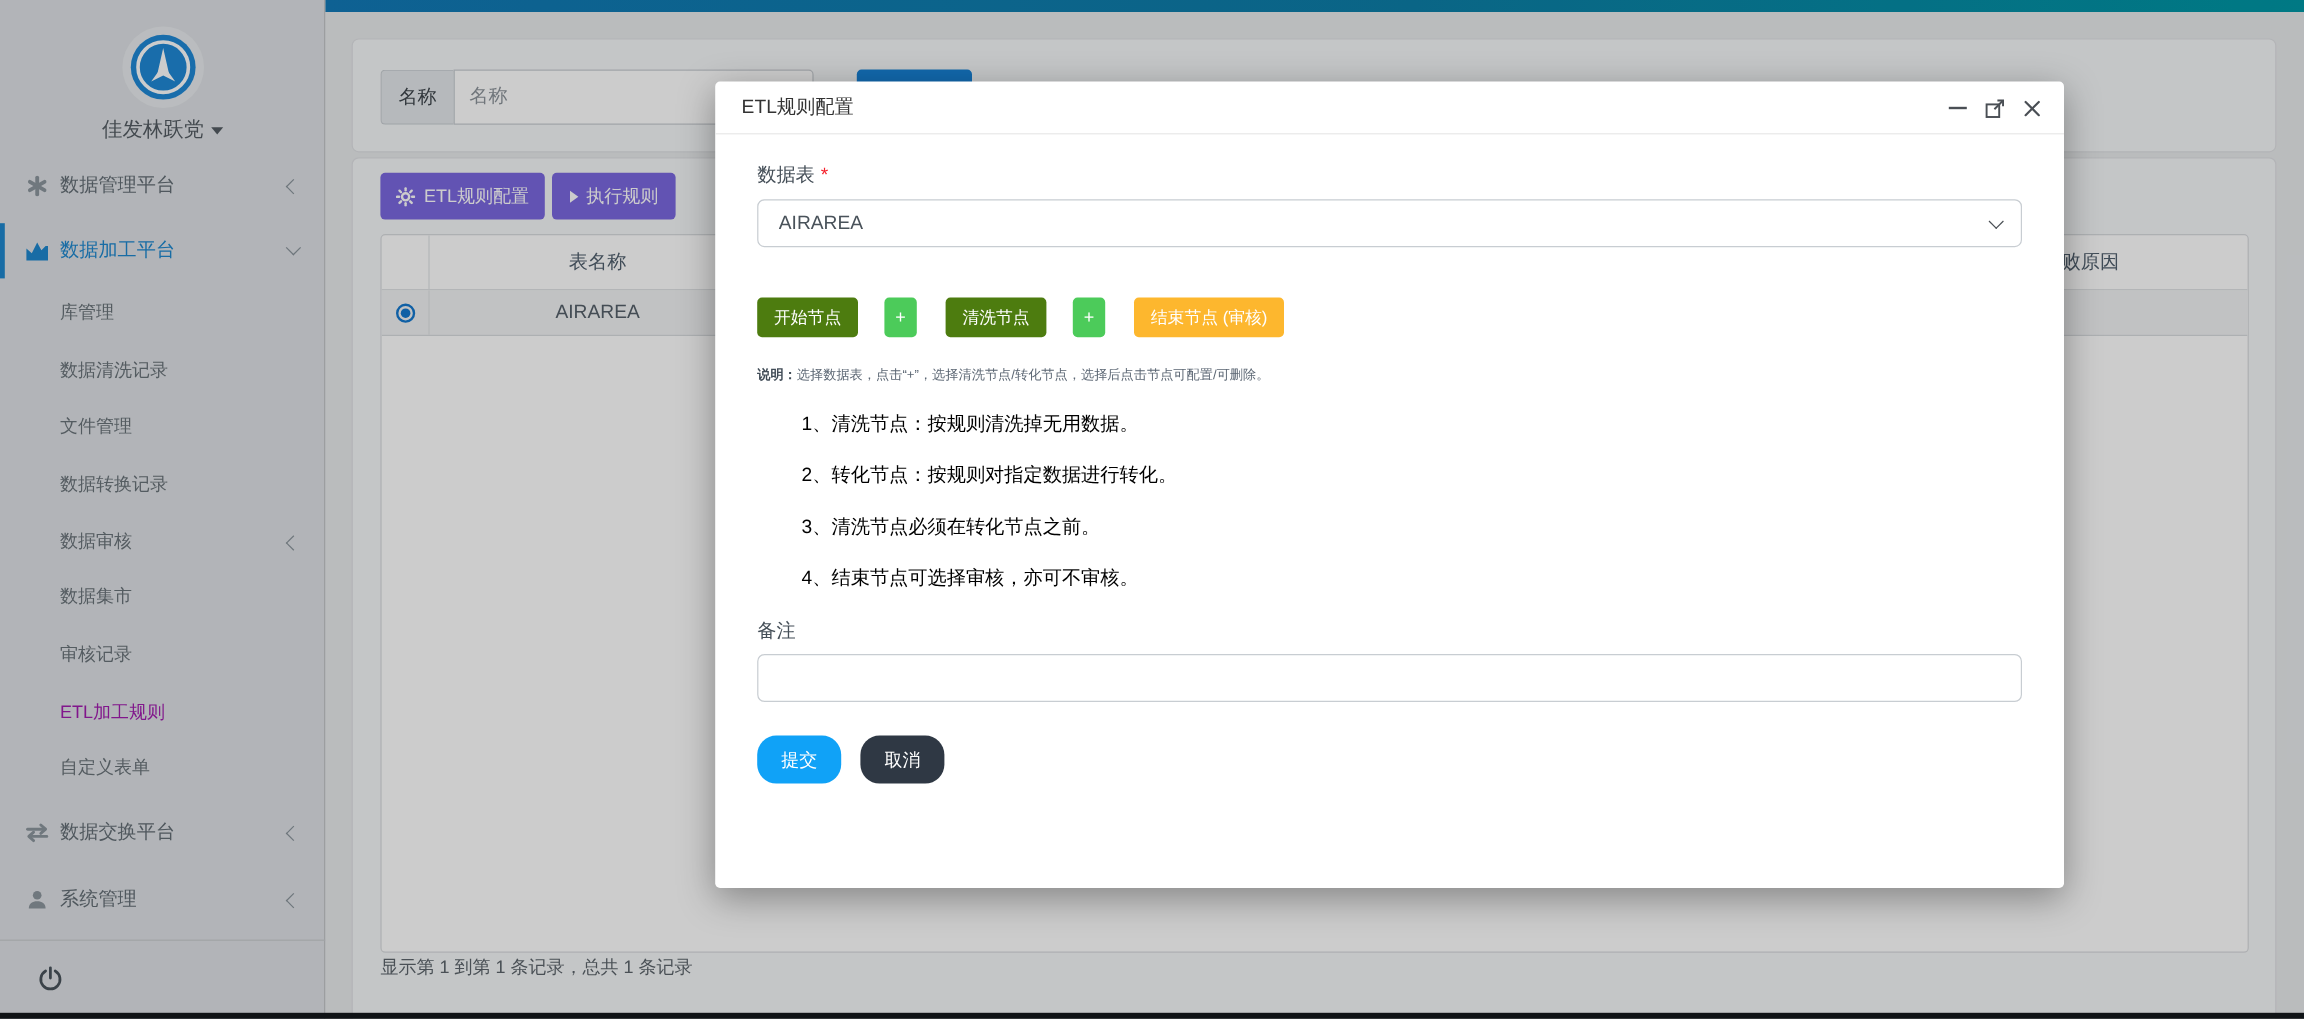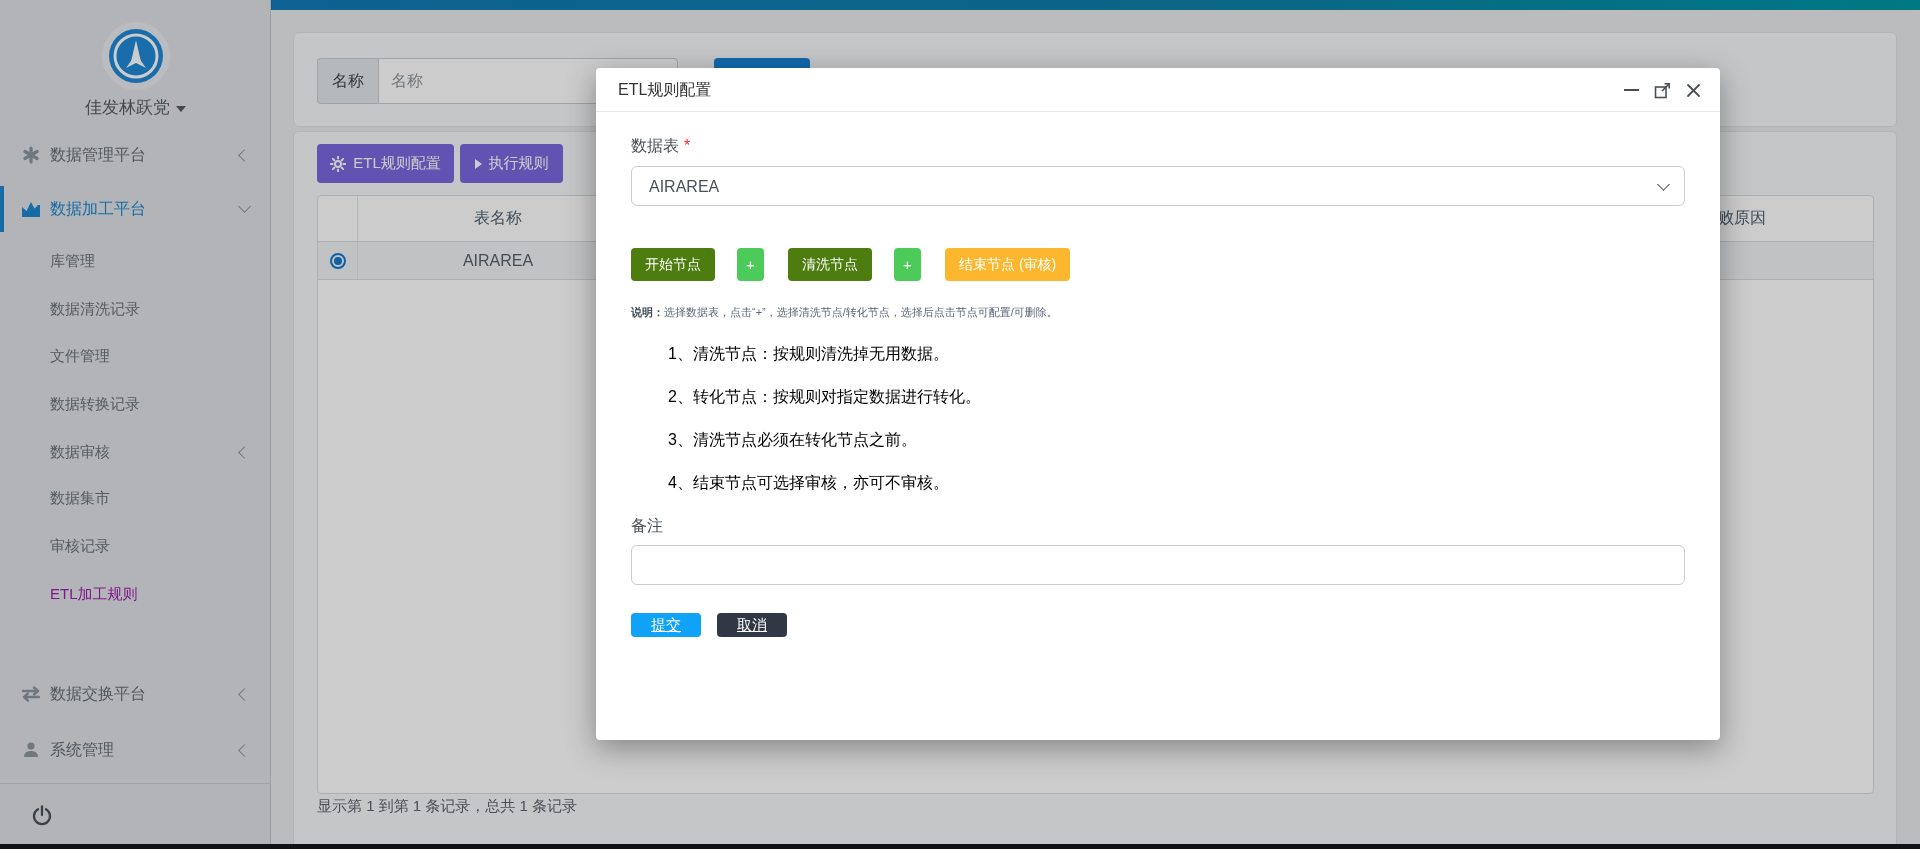--- a/index.html
+++ b/index.html
@@ -104,22 +104,22 @@
   .n-green { background:#4ccb5a; width:27px; padding:0; margin:0 24px; font-size:15px; }
   .n-orange { background:#fdb72e; }
   .gap22 { margin-right:22px; }
   .instructions { margin-top:24px; font-size:11px; color:#5b6673; }
   .instr-prefix { font-weight:bold; color:#414c57; }
   .instr-list { list-style:none; margin-top:24px; }
   .instr-list li { padding-left:37px; line-height:20px; margin-bottom:23px; }
   .remark-input { margin-top:8px; width:100%; height:40px; border:1px solid #c8cdd2;
     border-radius:6px; font-size:16px; padding:0 17px; outline:none; font-family:inherit; }
   .actions-row { margin-top:28px; display:flex; gap:16px; }
-  .act-btn { height:24px; border:none; border-radius:4px; color:#fff; font-size:15px;
-    padding:0 20px; cursor:pointer; font-family:inherit;text-decoration:underline; }
+  .act-btn { height:40px; border:none; border-radius:16px; color:#fff; font-size:15px;
+    padding:0 20px; cursor:pointer; font-family:inherit; }
   .submit { background:#10a2f7; }
   .cancel { background:#2f3844; }
 </style>
 </head>
 <body>
 
 <div class="sidebar">
   <div class="avatar-wrap">
     <div class="avatar-outer">
       <svg width="56" height="56" viewBox="0 0 56 56">
@@ -177,20 +177,23 @@
       <span class="chev left"></span>
     </div>
   <div class="menu-item sub" style="top:475px;">
       <span class="mi-label">数据集市</span>
     </div>
   <div class="menu-item sub" style="top:523px;">
       <span class="mi-label">审核记录</span>
     </div>
   <div class="menu-item sub active-sub" style="top:571px;">
       <span class="mi-label">ETL加工规则</span>
+    </div>
+  <div class="menu-item sub" style="top:617px;">
+      <span class="mi-label">自定义表单</span>
     </div>
 
   <div class="menu-item" style="top:671px;">
     <span class="mi-icon">
       <svg width="22" height="18" viewBox="0 0 22 18">
           <g stroke="#8d969e" stroke-width="2.4" fill="none" stroke-linecap="round" stroke-linejoin="round">
             <path d="M3 6 H17"></path>
             <path d="M14 2.5 L18 6 L14 9.5"></path>
             <path d="M19 12 H5"></path>
             <path d="M8 8.5 L4 12 L8 15.5"></path>

